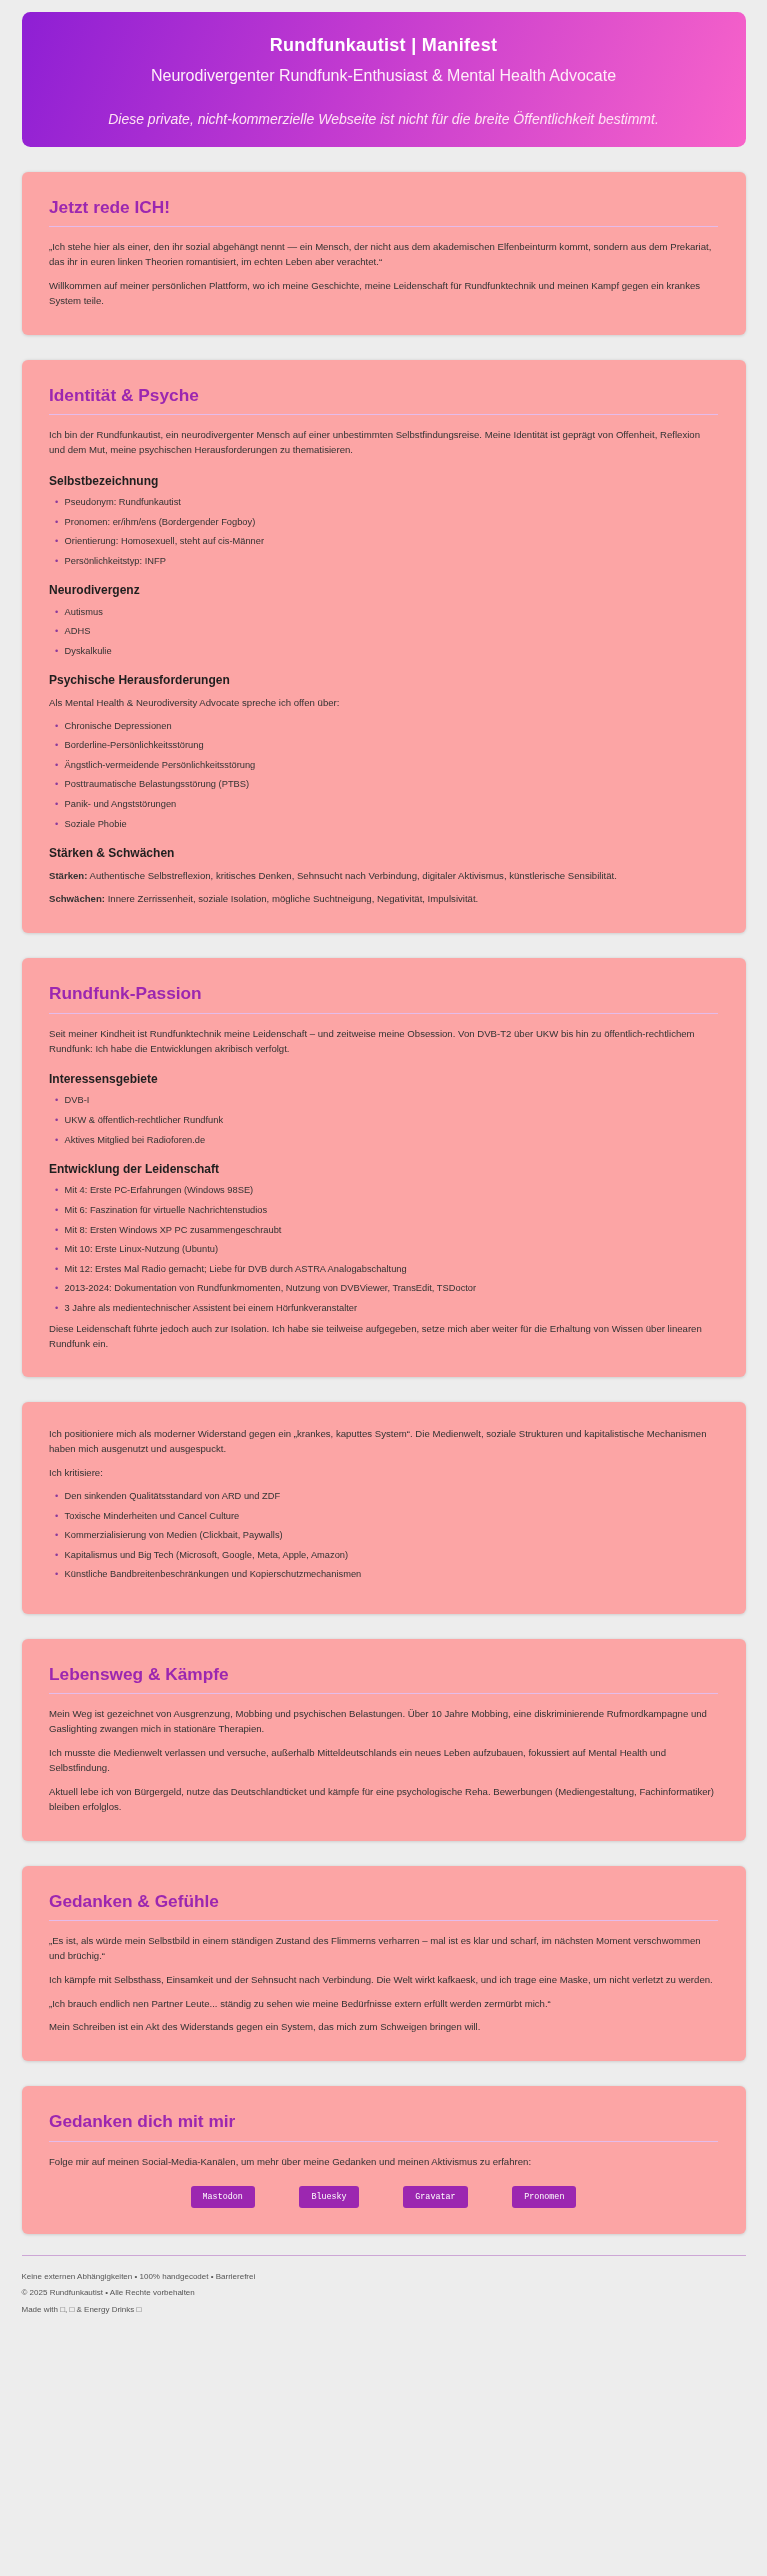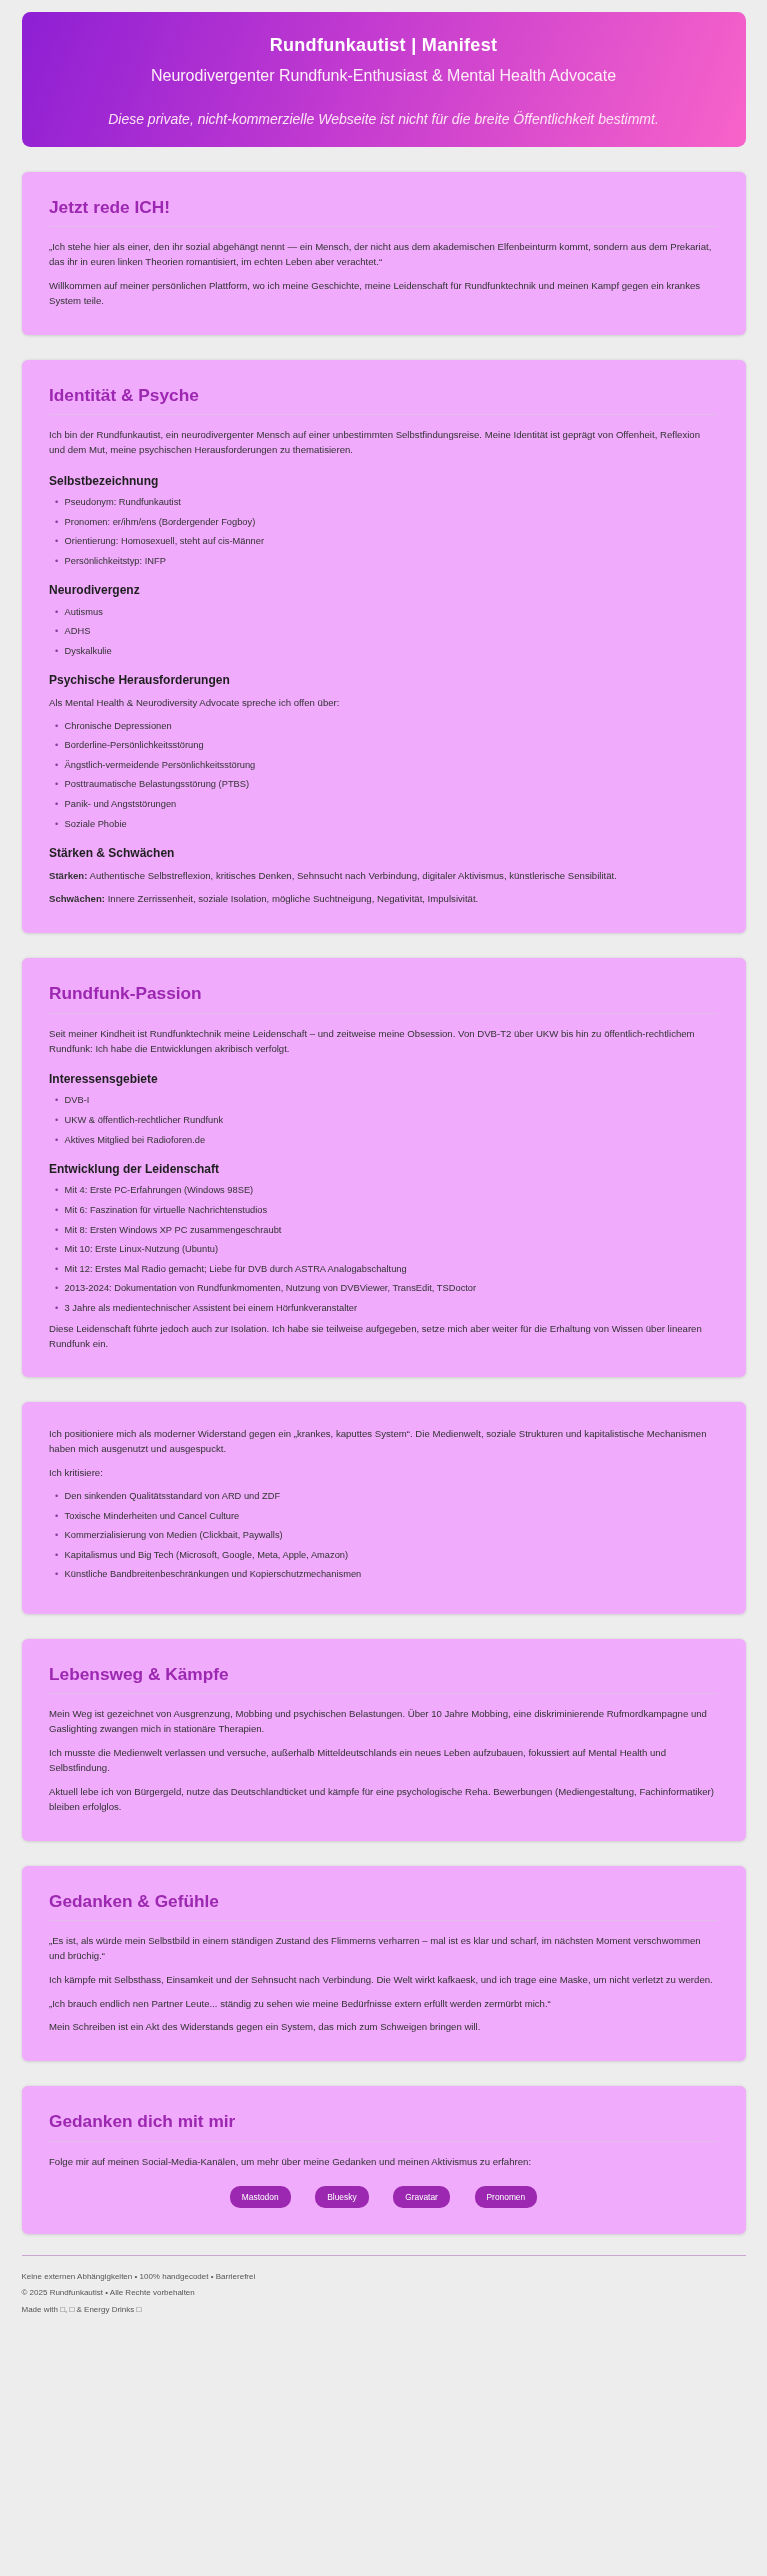--- a/index.html
+++ b/index.html
@@ -34,21 +34,21 @@
     margin-bottom: 26px;
     color: #ffeef9;
   }
   .hero .note {
     font-size: 14px;
     font-style: italic;
     color: #ffe3f4;
   }
   
   .card {
-    background: #f0abfc;
+    background: #fca5a5;
     border-radius: 6px;
     box-shadow: 0 0.6px 3px rgba(0,0,0,0.13);
     padding: 25px 27.5px 26px 27.5px;
     margin-top: 25px;
   }
   .card h2 {
     color: #9c27b0;
     font-size: 17.3px;
     font-weight: bold;
     padding-bottom: 8.4px;
@@ -88,24 +88,24 @@
   
   .btn-row {
     text-align: center;
     margin-top: 16.7px;
   }
   .btn {
     display: inline-block;
     background: #9c27b0;
     color: #ffffff;
     font-size: 8.4px;
-    font-family: Liberation Sans, sans-serif;
+    font-family: Liberation Mono, monospace;
     padding: 6px 12px;
-    border-radius: 10px;
-    margin: 0 11px;
+    border-radius: 3px;
+    margin: 0 21px;
     text-decoration: none;
     border: none;
     cursor: pointer;
   }
   
   .footer {
     text-align: left;
     padding: 20.3px 0 6px 0;
   }
   .footer hr {

